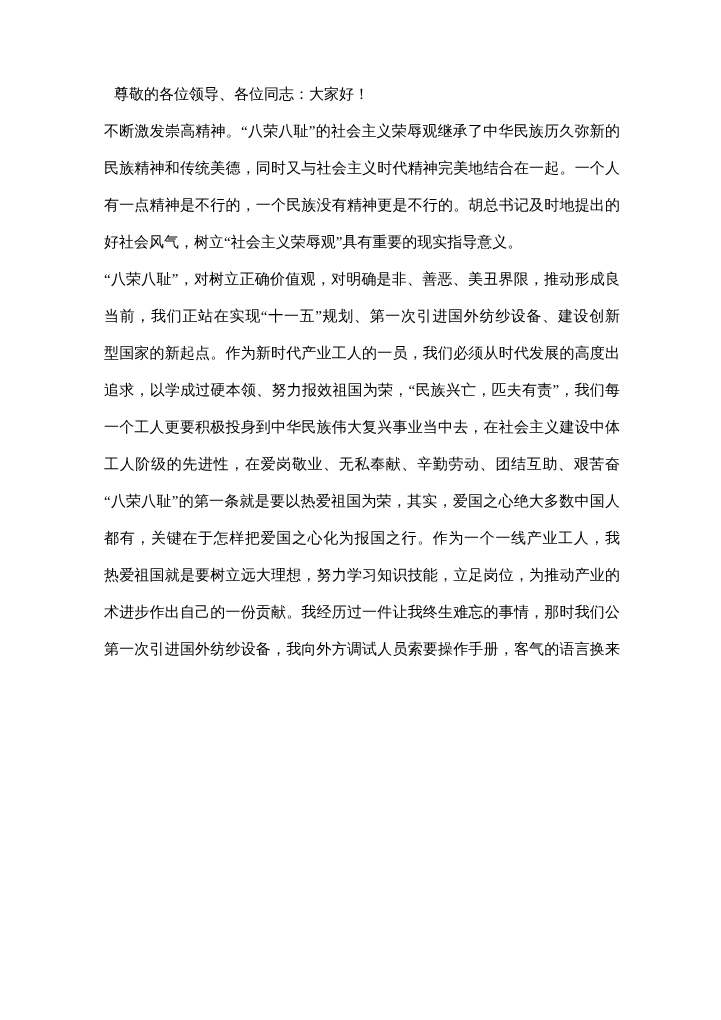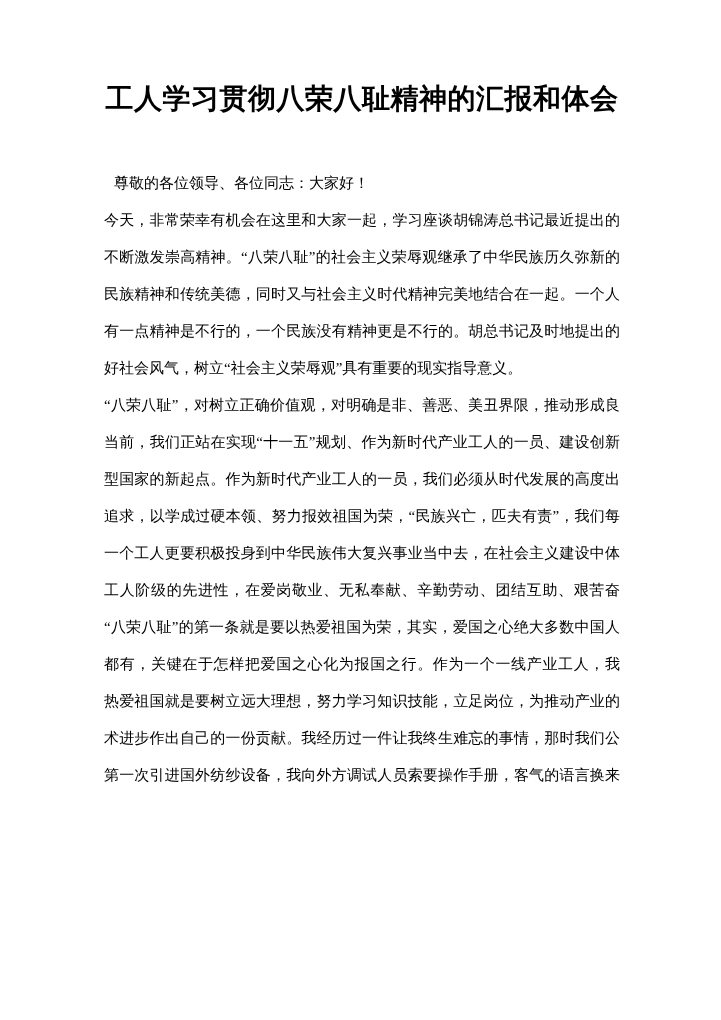--- a/index.html
+++ b/index.html
@@ -50,35 +50,33 @@
     overflow: hidden;
   }
   .line.line-end {
     text-align-last: left;
   }
 </style>
 </head>
 <body>
 
 <div class="page">
-  <h1 class="doc-title">工人学习贯彻八荣八耻精神的汇报和体会</h1>
 
   <div class="salutation">尊敬的各位领导、各位同志：大家好！</div>
 
   <div>
       <div class="paragraph">
-        <div class="line">今天，非常荣幸有机会在这里和大家一起，学习座谈胡锦涛总书记最近提出的</div>
         <div class="line">不断激发崇高精神。“八荣八耻”的社会主义荣辱观继承了中华民族历久弥新的</div>
         <div class="line">民族精神和传统美德，同时又与社会主义时代精神完美地结合在一起。一个人没</div>
         <div class="line">有一点精神是不行的，一个民族没有精神更是不行的。胡总书记及时地提出的</div>
         <div class="line line-end">好社会风气，树立“社会主义荣辱观”具有重要的现实指导意义。</div>
         <div class="line">“八荣八耻”，对树立正确价值观，对明确是非、善恶、美丑界限，推动形成良</div>
       </div>
       <div class="paragraph">
-        <div class="line">当前，我们正站在实现“十一五”规划、作为新时代产业工人的一员、建设创新</div>
+        <div class="line">当前，我们正站在实现“十一五”规划、第一次引进国外纺纱设备、建设创新</div>
         <div class="line">型国家的新起点。作为新时代产业工人的一员，我们必须从时代发展的高度出发，</div>
         <div class="line">追求，以学成过硬本领、努力报效祖国为荣，“民族兴亡，匹夫有责”，我们每</div>
         <div class="line">一个工人更要积极投身到中华民族伟大复兴事业当中去，在社会主义建设中体现</div>
         <div class="line">工人阶级的先进性，在爱岗敬业、无私奉献、辛勤劳动、团结互助、艰苦奋斗、</div>
       </div>
       <div class="paragraph">
         <div class="line">“八荣八耻”的第一条就是要以热爱祖国为荣，其实，爱国之心绝大多数中国人</div>
         <div class="line">都有，关键在于怎样把爱国之心化为报国之行。作为一个一线产业工人，我想，</div>
         <div class="line">热爱祖国就是要树立远大理想，努力学习知识技能，立足岗位，为推动产业的技</div>
         <div class="line">术进步作出自己的一份贡献。我经历过一件让我终生难忘的事情，那时我们公司</div>

